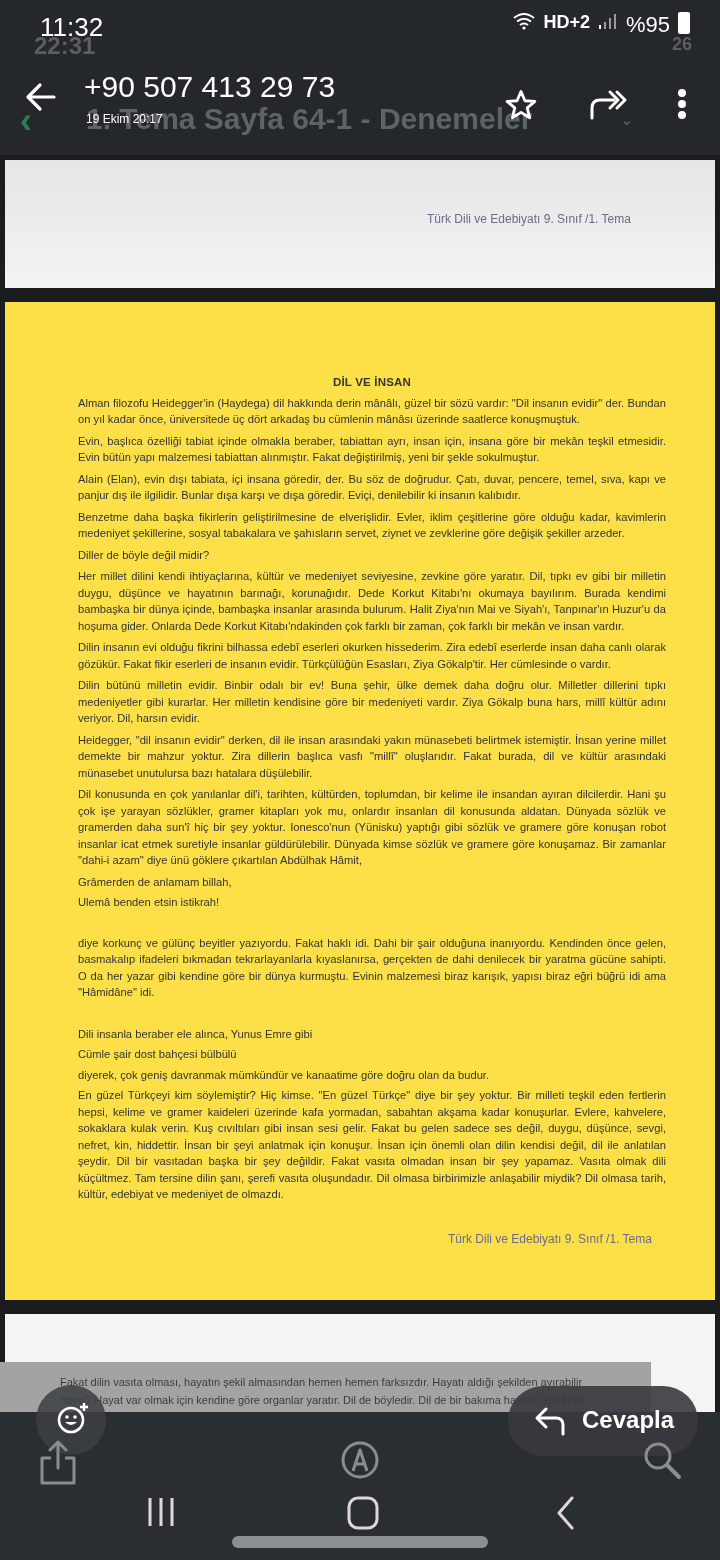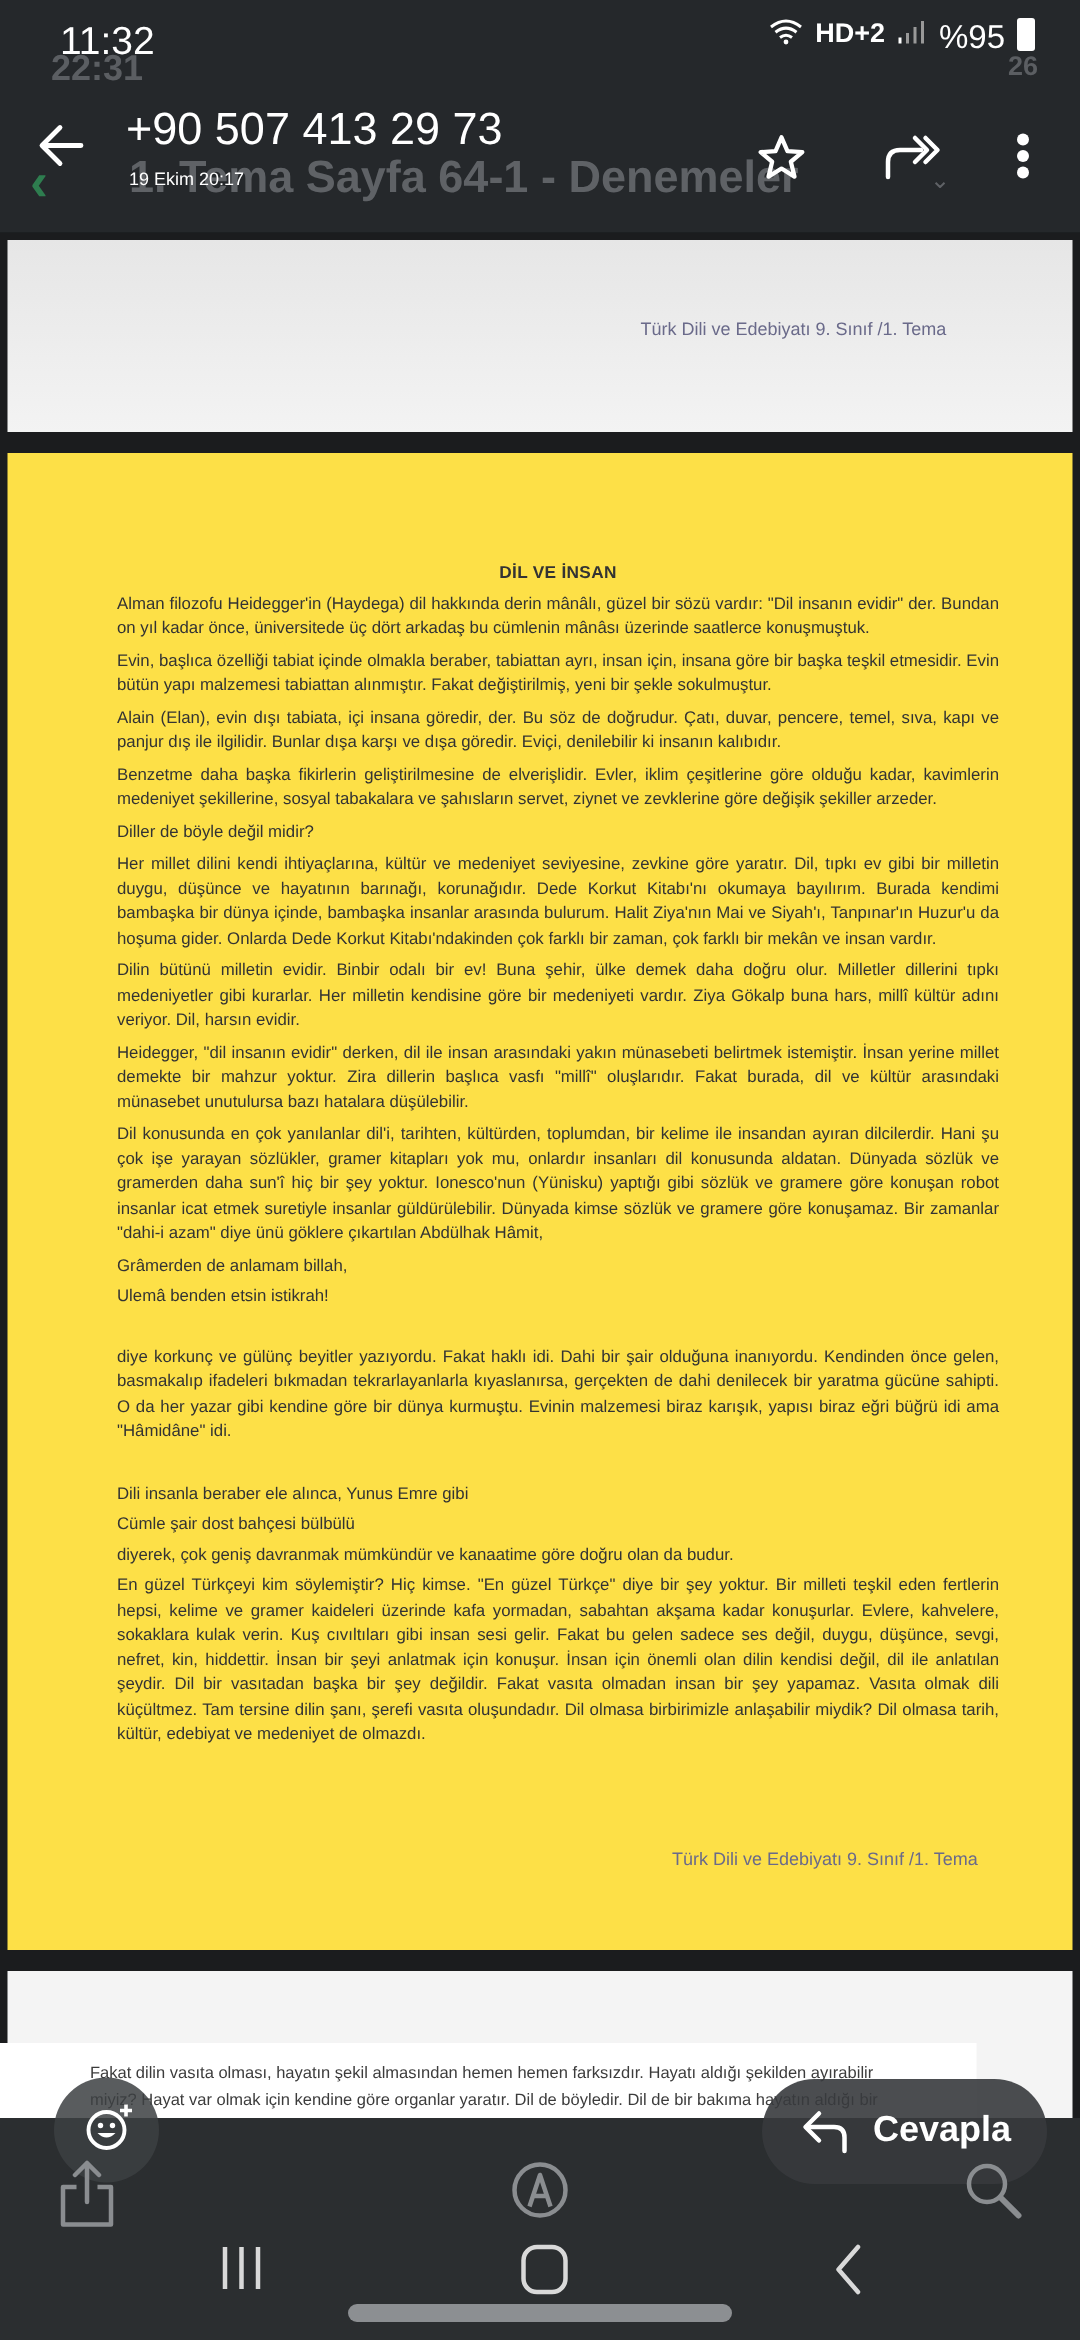--- a/index.html
+++ b/index.html
@@ -38,21 +38,21 @@
   .page1 .footer-tag { left: 422px; top: 52px; }
   .page2 .footer-tag { left: 443px; top: 930px; }
 
   .doc { position: absolute; left: 73px; top: 72px; width: 588px; color: #333; font-size: 11.2px; line-height: 16.5px; }
   .doc h1 { text-align: center; font-size: 11.5px; font-weight: bold; margin-bottom: 4px; letter-spacing: 0.2px; }
   .doc p { margin-bottom: 5px; text-align: justify; }
   .doc p.verse { margin-bottom: 4px; }
   .doc .gap { height: 20px; }
 
   
-  .dim { position: absolute; left: 0; top: 1362px; width: 651px; height: 52px; background: #ffffff; }
+  .dim { position: absolute; left: 0; top: 1362px; width: 651px; height: 52px; background: #a3a3a3; }
   .dim .peek { position: absolute; left: 60px; top: 14px; font-size: 11px; color: #3c3c3c; white-space: nowrap; }
   .dim .peek2 { top: 32px; }
 
   .bottom { position: absolute; left: 0; top: 1412px; width: 720px; height: 148px; background: #2b2e30; }
   .emoji-btn { position: absolute; left: 36px; top: 1385px; width: 70px; height: 70px; border-radius: 50%; background: rgba(60,63,66,0.85); }
   .emoji-btn svg { position: absolute; left: 20px; top: 17px; }
   .reply-btn { position: absolute; left: 508px; top: 1386px; width: 190px; height: 70px; border-radius: 35px; background: rgba(55,58,61,0.9); color: #fff; }
   .reply-btn .arrow { position: absolute; left: 26px; top: 18px; font-size: 28px; }
   .reply-btn .lbl { position: absolute; left: 74px; top: 20px; font-size: 24px; font-weight: bold; }
 
@@ -127,25 +127,26 @@
 
 <div class="viewer">
   <div class="page page1">
     <span class="footer-tag">Türk Dili ve Edebiyatı 9. Sınıf /1. Tema</span>
   </div>
 
   <div class="page page2">
     <div class="doc">
       <h1>DİL VE İNSAN</h1>
       <p>Alman filozofu Heidegger'in (Haydega) dil hakkında derin mânâlı, güzel bir sözü vardır: "Dil insanın evidir" der. Bundan on yıl kadar önce, üniversitede üç dört arkadaş bu cümlenin mânâsı üzerinde saatlerce konuşmuştuk.</p>
-      <p>Evin, başlıca özelliği tabiat içinde olmakla beraber, tabiattan ayrı, insan için, insana göre bir başka teşkil etmesidir. Evin bütün yapı malzemesi tabiattan alınmıştır. Fakat değiştirilmiş, yeni bir şekle sokulmuştur.</p>
+      <p>Evin, başlıca özelliği tabiat içinde olmakla beraber, tabiattan ayrı, insan için, insana göre bir mekân teşkil etmesidir. Evin bütün yapı malzemesi tabiattan alınmıştır. Fakat değiştirilmiş, yeni bir şekle sokulmuştur.</p>
       <p>Alain (Elan), evin dışı tabiata, içi insana göredir, der. Bu söz de doğrudur. Çatı, duvar, pencere, temel, sıva, kapı ve panjur dış ile ilgilidir. Bunlar dışa karşı ve dışa göredir. Eviçi, denilebilir ki insanın kalıbıdır.</p>
       <p>Benzetme daha başka fikirlerin geliştirilmesine de elverişlidir. Evler, iklim çeşitlerine göre olduğu kadar, kavimlerin medeniyet şekillerine, sosyal tabakalara ve şahısların servet, ziynet ve zevklerine göre değişik şekiller arzeder.</p>
       <p>Diller de böyle değil midir?</p>
       <p>Her millet dilini kendi ihtiyaçlarına, kültür ve medeniyet seviyesine, zevkine göre yaratır. Dil, tıpkı ev gibi bir milletin duygu, düşünce ve hayatının barınağı, korunağıdır. Dede Korkut Kitabı'nı okumaya bayılırım. Burada kendimi bambaşka bir dünya içinde, bambaşka insanlar arasında bulurum. Halit Ziya'nın Mai ve Siyah'ı, Tanpınar'ın Huzur'u da hoşuma gider. Onlarda Dede Korkut Kitabı'ndakinden çok farklı bir zaman, çok farklı bir mekân ve insan vardır.</p>
+      <p>Dilin insanın evi olduğu fikrini bilhassa edebî eserleri okurken hissederim. Zira edebî eserlerde insan daha canlı olarak gözükür. Fakat fikir eserleri de insanın evidir. Türkçülüğün Esasları, Ziya Gökalp'tir. Her cümlesinde o vardır.</p>
       <p>Dilin bütünü milletin evidir. Binbir odalı bir ev! Buna şehir, ülke demek daha doğru olur. Milletler dillerini tıpkı medeniyetler gibi kurarlar. Her milletin kendisine göre bir medeniyeti vardır. Ziya Gökalp buna hars, millî kültür adını veriyor. Dil, harsın evidir.</p>
       <p>Heidegger, "dil insanın evidir" derken, dil ile insan arasındaki yakın münasebeti belirtmek istemiştir. İnsan yerine millet demekte bir mahzur yoktur. Zira dillerin başlıca vasfı "millî" oluşlarıdır. Fakat burada, dil ve kültür arasındaki münasebet unutulursa bazı hatalara düşülebilir.</p>
       <p>Dil konusunda en çok yanılanlar dil'i, tarihten, kültürden, toplumdan, bir kelime ile insandan ayıran dilcilerdir. Hani şu çok işe yarayan sözlükler, gramer kitapları yok mu, onlardır insanları dil konusunda aldatan. Dünyada sözlük ve gramerden daha sun'î hiç bir şey yoktur. Ionesco'nun (Yünisku) yaptığı gibi sözlük ve gramere göre konuşan robot insanlar icat etmek suretiyle insanlar güldürülebilir. Dünyada kimse sözlük ve gramere göre konuşamaz. Bir zamanlar "dahi-i azam" diye ünü göklere çıkartılan Abdülhak Hâmit,</p>
       <p class="verse">Grâmerden de anlamam billah,</p>
       <p class="verse">Ulemâ benden etsin istikrah!</p>
       <div class="gap"></div>
       <p>diye korkunç ve gülünç beyitler yazıyordu. Fakat haklı idi. Dahi bir şair olduğuna inanıyordu. Kendinden önce gelen, basmakalıp ifadeleri bıkmadan tekrarlayanlarla kıyaslanırsa, gerçekten de dahi denilecek bir yaratma gücüne sahipti. O da her yazar gibi kendine göre bir dünya kurmuştu. Evinin malzemesi biraz karışık, yapısı biraz eğri büğrü idi ama "Hâmidâne" idi.</p>
       <div class="gap"></div>
       <p class="verse">Dili insanla beraber ele alınca, Yunus Emre gibi</p>
       <p class="verse">Cümle şair dost bahçesi bülbülü</p>

